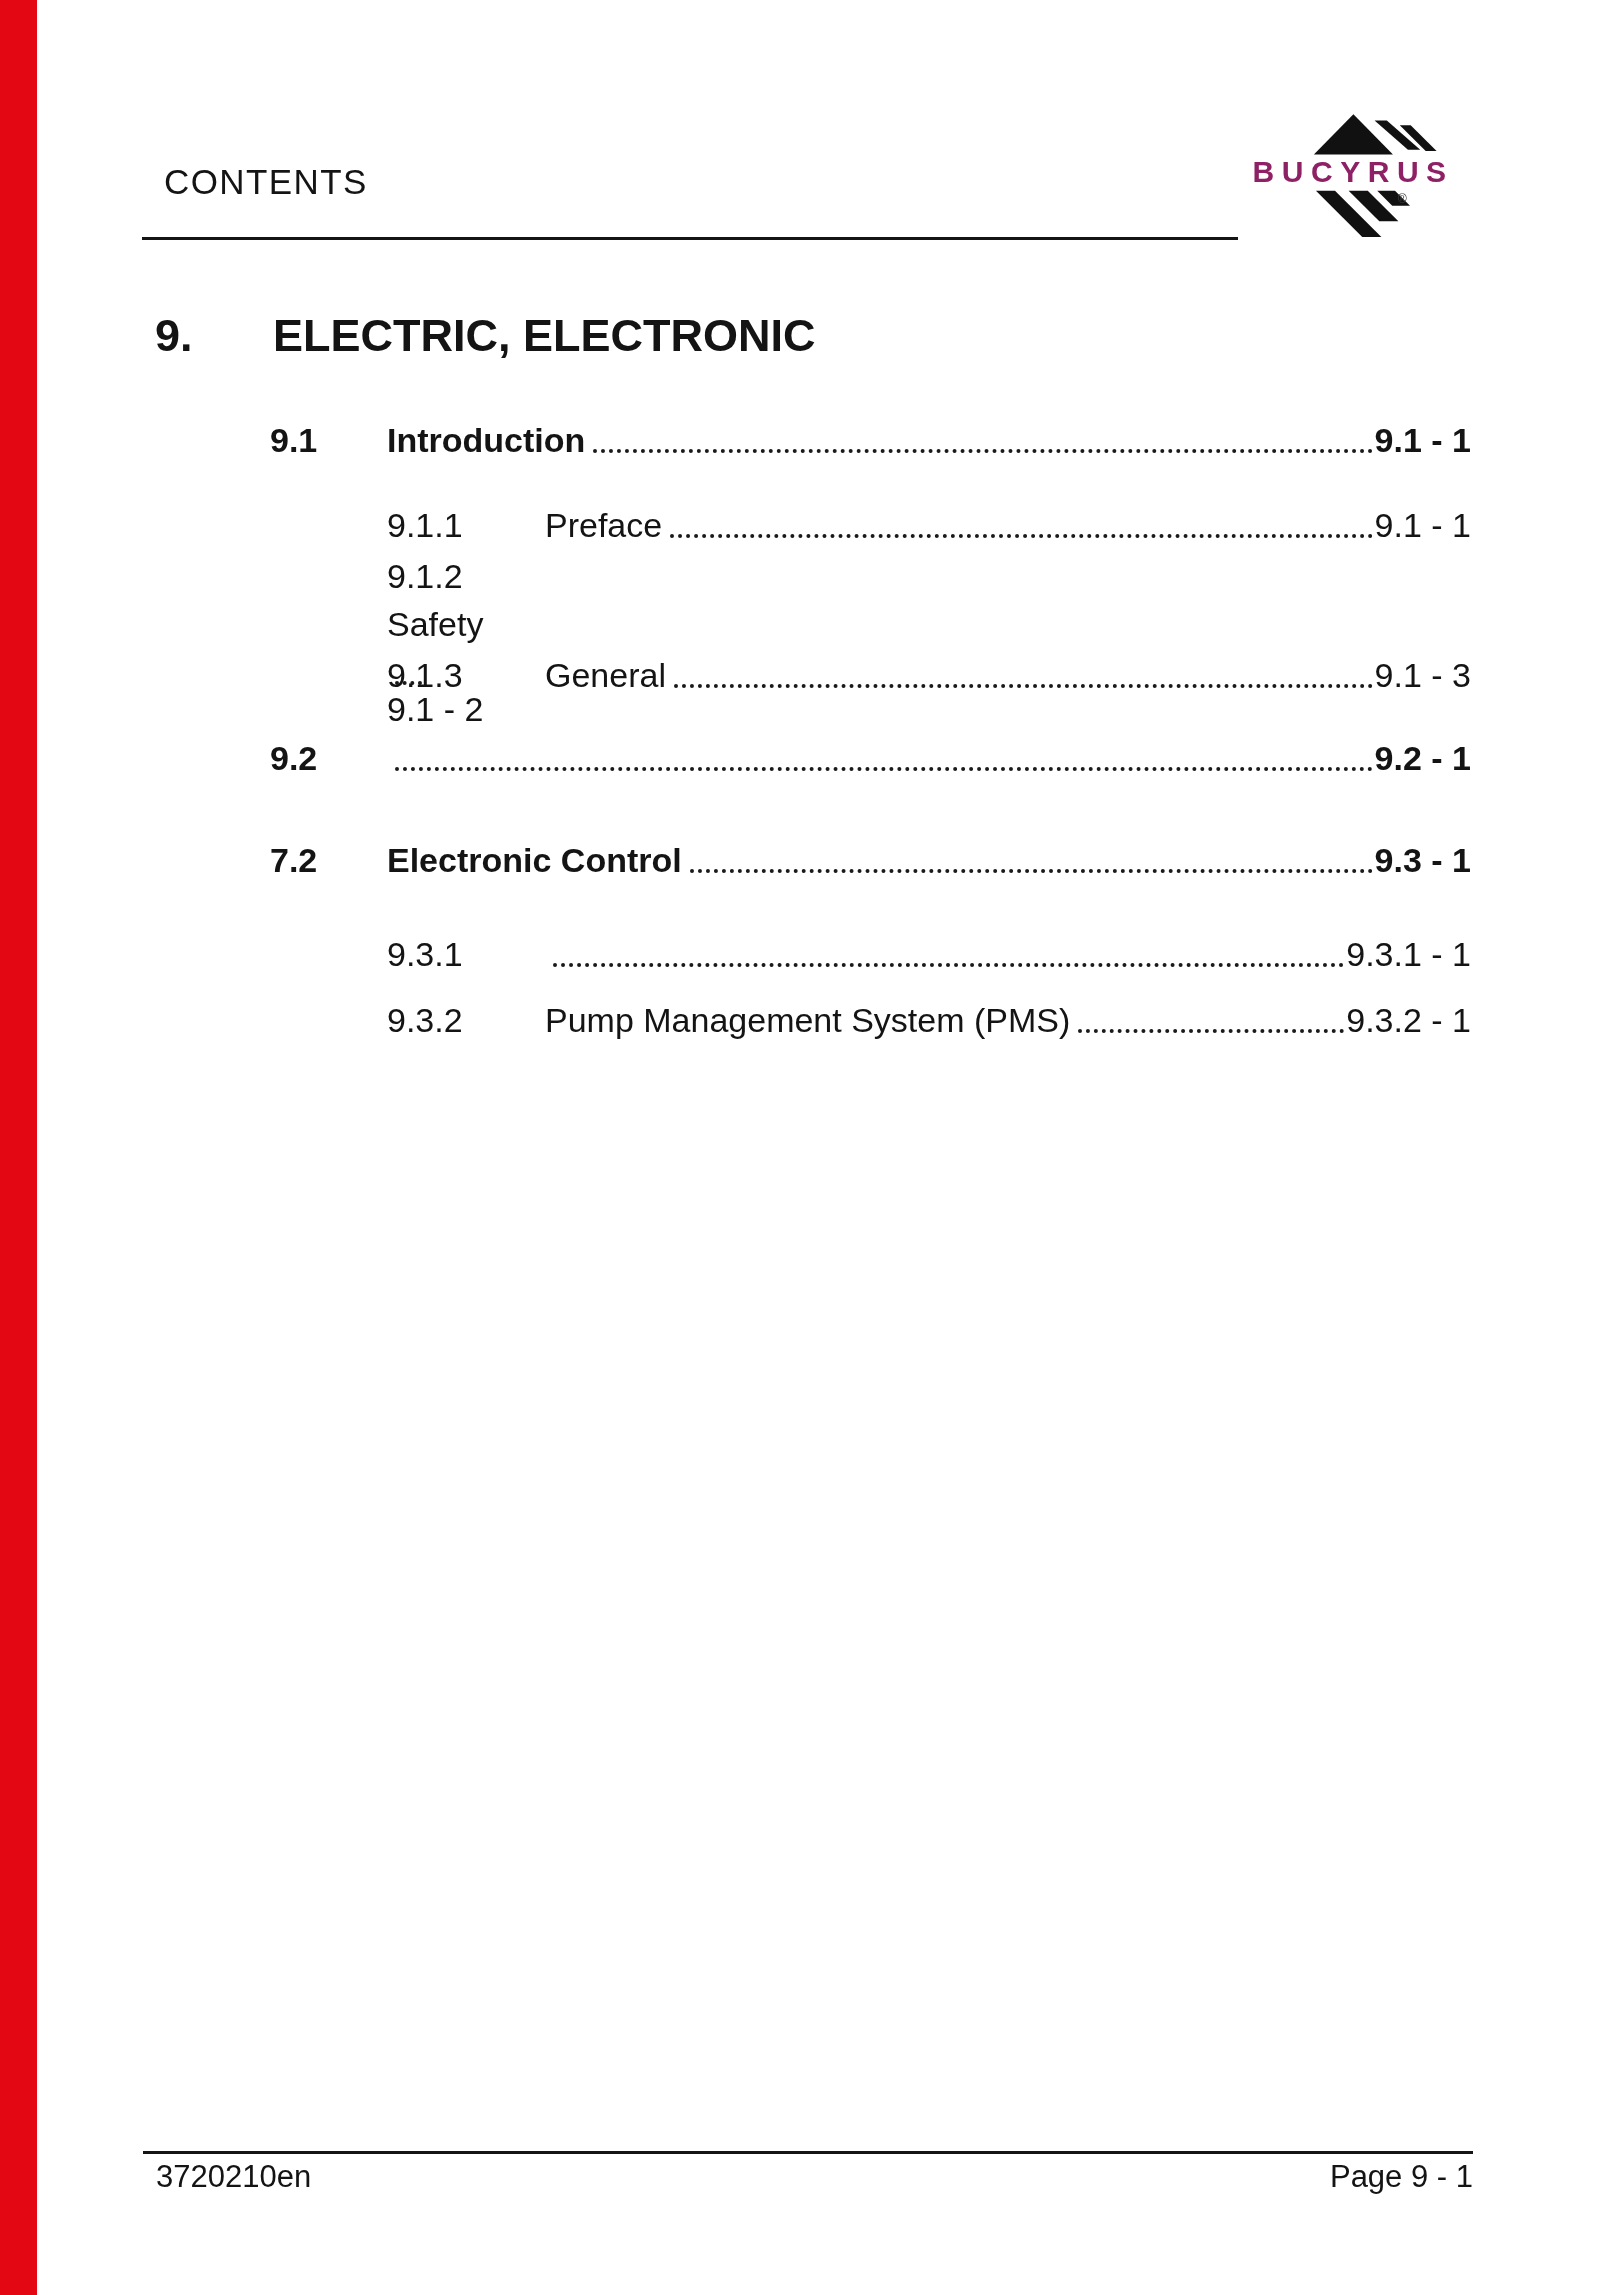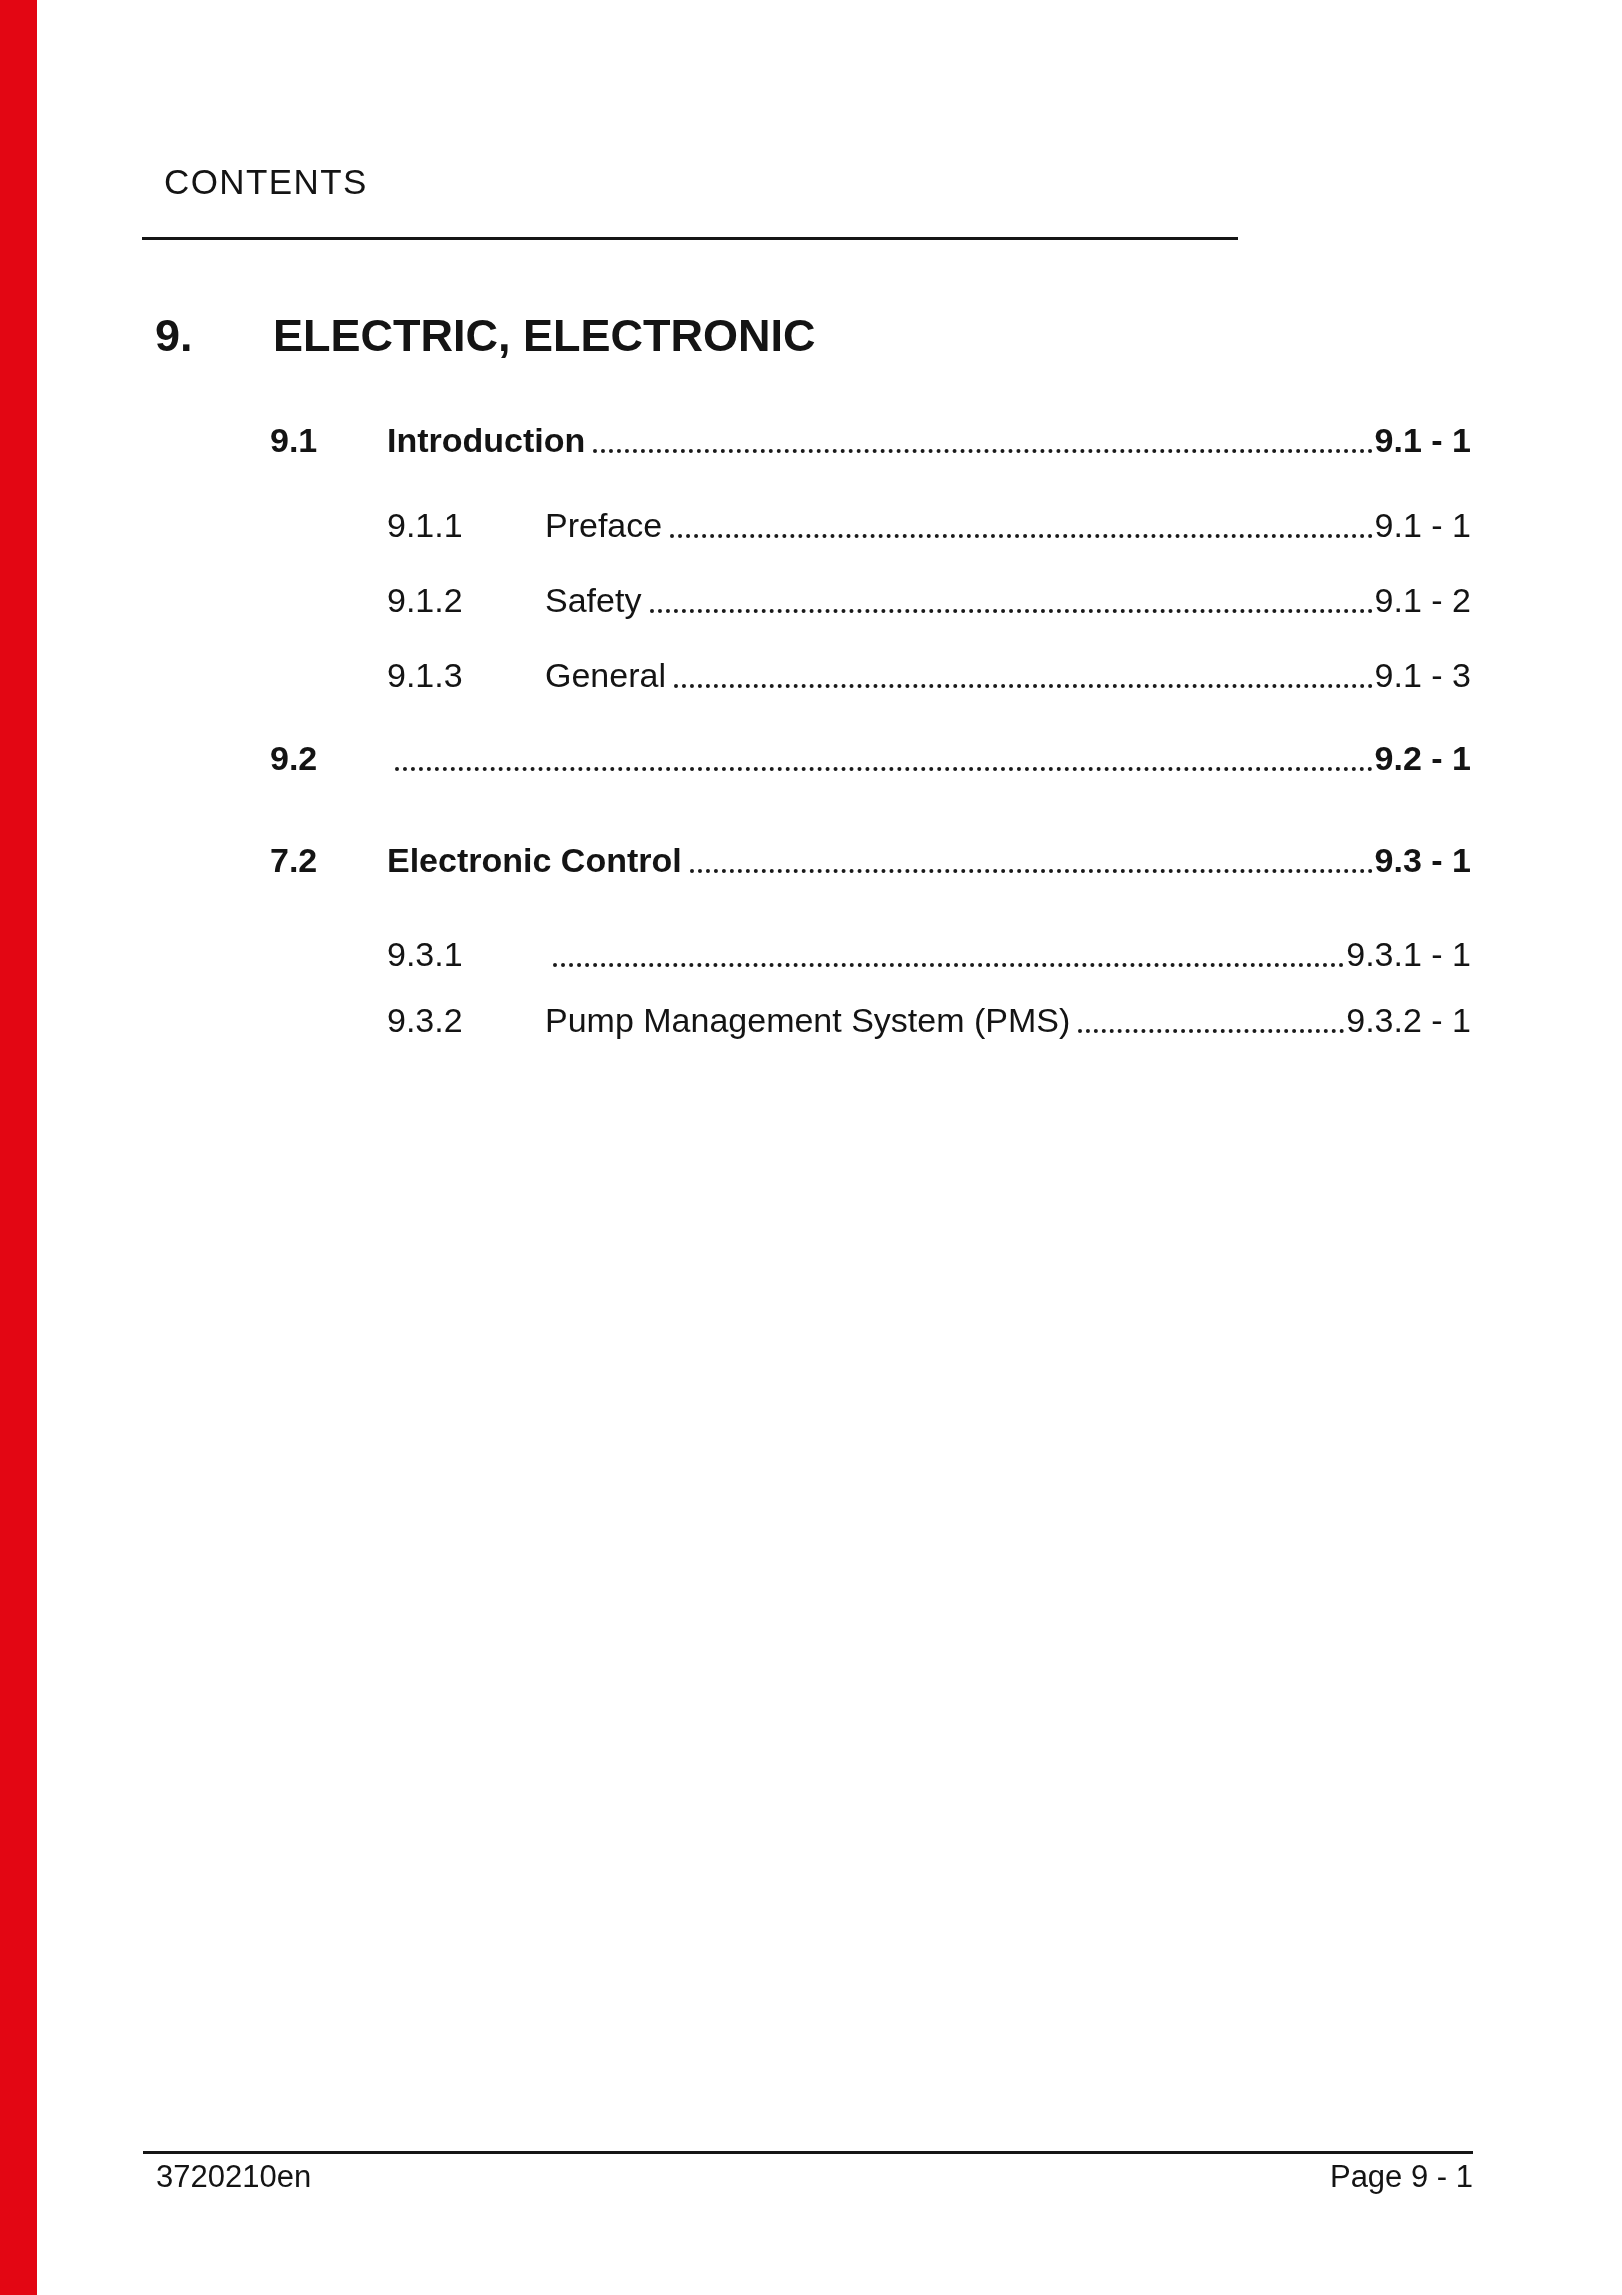--- a/index.html
+++ b/index.html
@@ -44,21 +44,21 @@
     height:33px; margin:0 2px 0 8.2px;
     border-bottom:4.1px dotted #1a1a1a;
   }
   .toc-row .pageref { flex:0 0 auto; }
   .l1 { left:270px; width:1201px; font-weight:bold; }
   .l1 .num { width:117px; }
   .l2 { left:387px; width:1084px; font-weight:normal; }
   .l2 .num { width:158px; }
   .row-0 { top:416px; }
   .row-1 { top:501px; }
-  .row-2 { top:576px; }
+  .row-2 { top:552px;flex-direction:column; }
   .row-3 { top:651px; }
   .row-4 { top:734px; }
   .row-5 { top:836px; }
   .row-6 { top:930px; }
   .row-7 { top:996px; }
   .footer-rule {
     position:absolute; left:143px; top:2151px; width:1330px; height:2.7px;
     background:#151515;
   }
   .footer-doc {
@@ -73,20 +73,36 @@
 </head>
 <body>
 
 <div class="page">
 
   <div class="edge-stripe"></div>
 
   <div class="header-title">CONTENTS</div>
   <div class="header-rule"></div>
 
+  <div class="logo">
+    <svg viewBox="0 0 340 220" width="232" height="150">
+      <g fill="#111111">
+        <polygon points="175,18 233,77 117,77"></polygon>
+        <polygon points="206,27 224,27 273,70 255,70"></polygon>
+        <polygon points="243,34 259,34 297,72 281,72"></polygon>
+      </g>
+      <text x="27" y="118" font-size="44" font-weight="bold" letter-spacing="2" textLength="286" fill="#8e2166" font-family="Liberation Sans, sans-serif">BUCYRUS</text>
+      <g fill="#111111">
+        <polygon points="120,130 148,130 216,198 188,198"></polygon>
+        <polygon points="168,130 196,130 241,175 213,175"></polygon>
+        <polygon points="210,130 236,130 258,152 232,152"></polygon>
+      </g>
+      <text x="240" y="148" font-size="18" fill="#444444" font-family="Liberation Sans, sans-serif">®</text>
+    </svg>
+  </div>
 
   <div class="section-heading">
     <span class="num">9.</span>
     <span>ELECTRIC, ELECTRONIC</span>
   </div>
 
   <div>
 
     <div class="toc-row l1 row-0">
       <span class="num">9.1</span>

